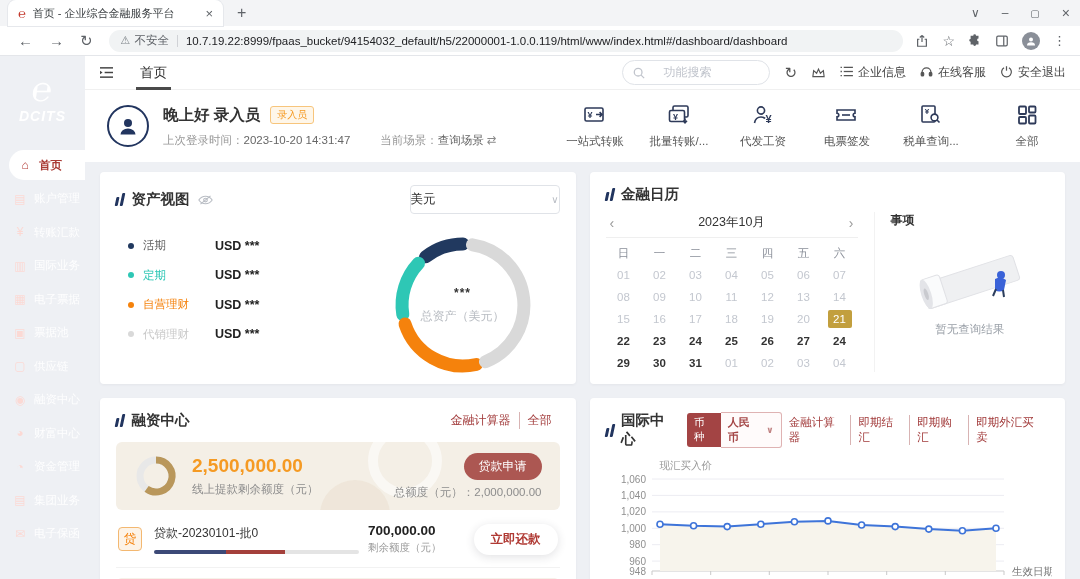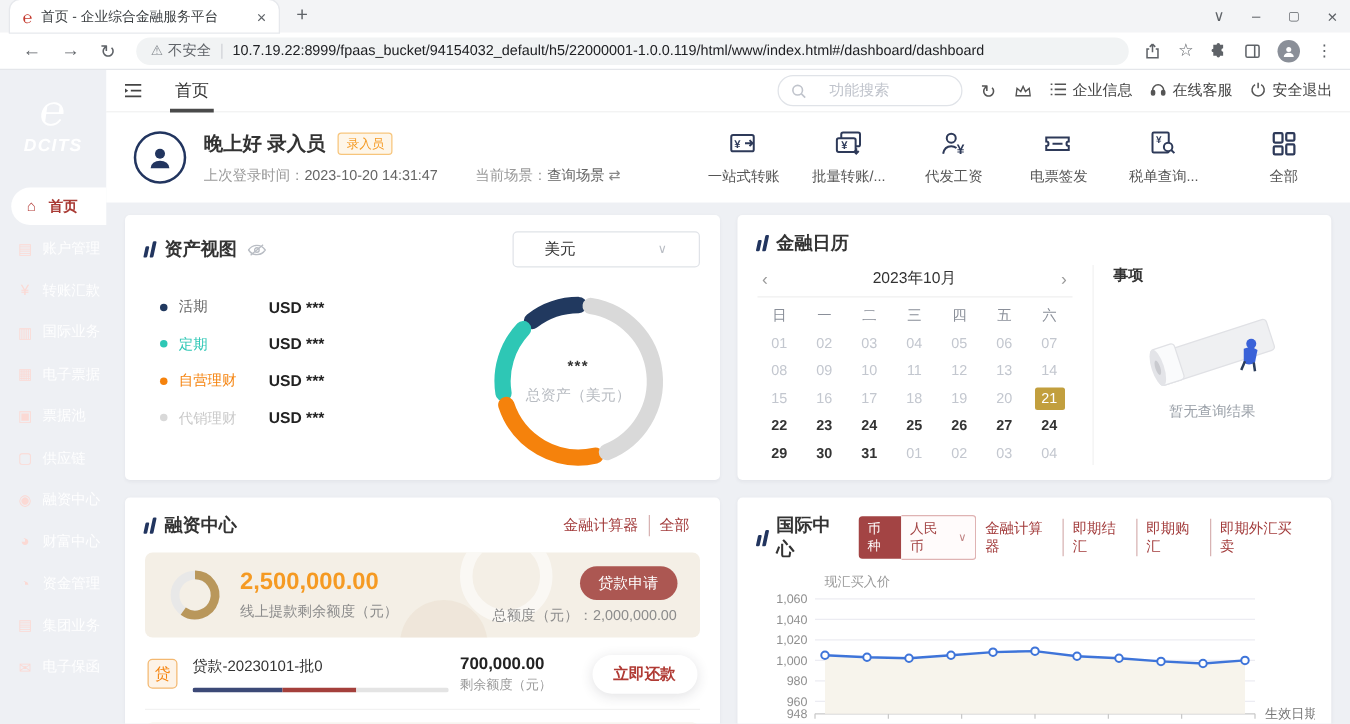--- a/index.html
+++ b/index.html
@@ -70,21 +70,21 @@
   .cards { flex:1; padding:10px 15px 0; display:grid; grid-template-columns:1fr 1fr; grid-template-rows:212px 280px; gap:14px; overflow:hidden; }
   .card { background:#fff; border-radius:4px; padding:13px 16px; box-shadow:0 1px 3px rgba(30,40,60,.05); position:relative; overflow:hidden; }
   .card-head { display:flex; align-items:center; }
   .t-icon { display:inline-flex; gap:2.5px; transform:skewX(-12deg); margin-right:8px; }
   .t-icon i { width:2.5px; height:13px; background:#22355f; border-radius:1px; }
   .t-icon i:first-child { height:9px; margin-top:4px; }
   .card-title { font-size:14.5px; font-weight:bold; color:#333; }
 
   
   .eye-ic { margin-left:8px; display:flex; color:#b9bdc4; cursor:pointer; }
-  .currency-select { margin-left:auto; width:150px; height:29px; border:1px solid #e0e3e8; border-radius:4px; display:flex; align-items:center; padding:0 25px; font-size:12.5px; color:#333; cursor:pointer; }
+  .currency-select { margin-left:auto; width:150px; height:29px; border:1px solid #e0e3e8; border-radius:4px; display:flex; align-items:center; padding:0 0; font-size:12.5px; color:#333; cursor:pointer; }
   .currency-select .chev { margin-left:auto; color:#b9bdc4; font-size:10px; }
   .asset-body { display:flex; margin-top:16px; }
   .legend { display:flex; flex-direction:column; gap:14.5px; padding-left:12px; padding-top:8px; }
   .lg-row { display:flex; align-items:center; }
   .lg-dot { width:6px; height:6px; border-radius:50%; margin-right:9px; }
   .lg-label { width:72px; font-size:11.5px; }
   .lg-value { font-size:12.5px; font-weight:bold; color:#222; }
   .donut-wrap { margin-left:auto; margin-right:22px; position:relative; width:150px; height:150px; }
   .donut-center { position:absolute; inset:0; display:flex; flex-direction:column; align-items:center; justify-content:center; pointer-events:none; }
   .donut-val { font-size:12px; color:#333; font-weight:bold; letter-spacing:1px; }
@@ -129,21 +129,21 @@
   .loan-amt-block { margin-left:6px; }
   .loan-amt { font-size:13.5px; font-weight:bold; color:#222; }
   .loan-amt-cap { font-size:10.5px; color:#999; margin-top:3px; }
   .repay-btn { margin-left:auto; background:#fff; color:#b03a34; font-size:12.5px; font-weight:bold; padding:7px 17px; border-radius:16px; box-shadow:0 2px 10px rgba(40,40,60,.14); cursor:pointer; }
   .loan-divider { margin-top:12px; border-top:1px solid #f2f2f2; }
   .fin-banner-partial { margin-top:10px; height:30px; background:#f6f1e9; border-radius:6px; }
 
   
   .ccy-tag { margin-left:10px; display:flex; align-items:center; cursor:pointer; }
   .ccy-tag-label { background:#a34444; color:#fff; font-size:10.5px; padding:3px 7px; border-radius:3px 0 0 3px; }
-  .ccy-tag-value { border:1px solid #dfb3b3; border-left:none; color:#a34444; font-size:11px; padding:2px 7px; border-radius:0 3px 3px 0; background:#fffbfb; display:flex; align-items:center; gap:8px; }
+  .ccy-tag-value { border:1px solid #dfb3b3; border-left:none; color:#a34444; font-size:11px; padding:2px 7px; border-radius:0 3px 3px 0; background:#fffbfb; display:flex; align-items:center; gap:8px;font-weight:bold; }
   .ccy-chev { font-size:9px; color:#c08383; }
   .intl-links .red-link { padding:0 7px; font-size:11.5px; }
   .chart-area { margin-top:10px; }
   .series-label { font-size:10.5px; color:#999; margin-left:54px; }
 </style>
 </head>
 <body>
 
 <div class="chrome">
   <div class="tabstrip">

